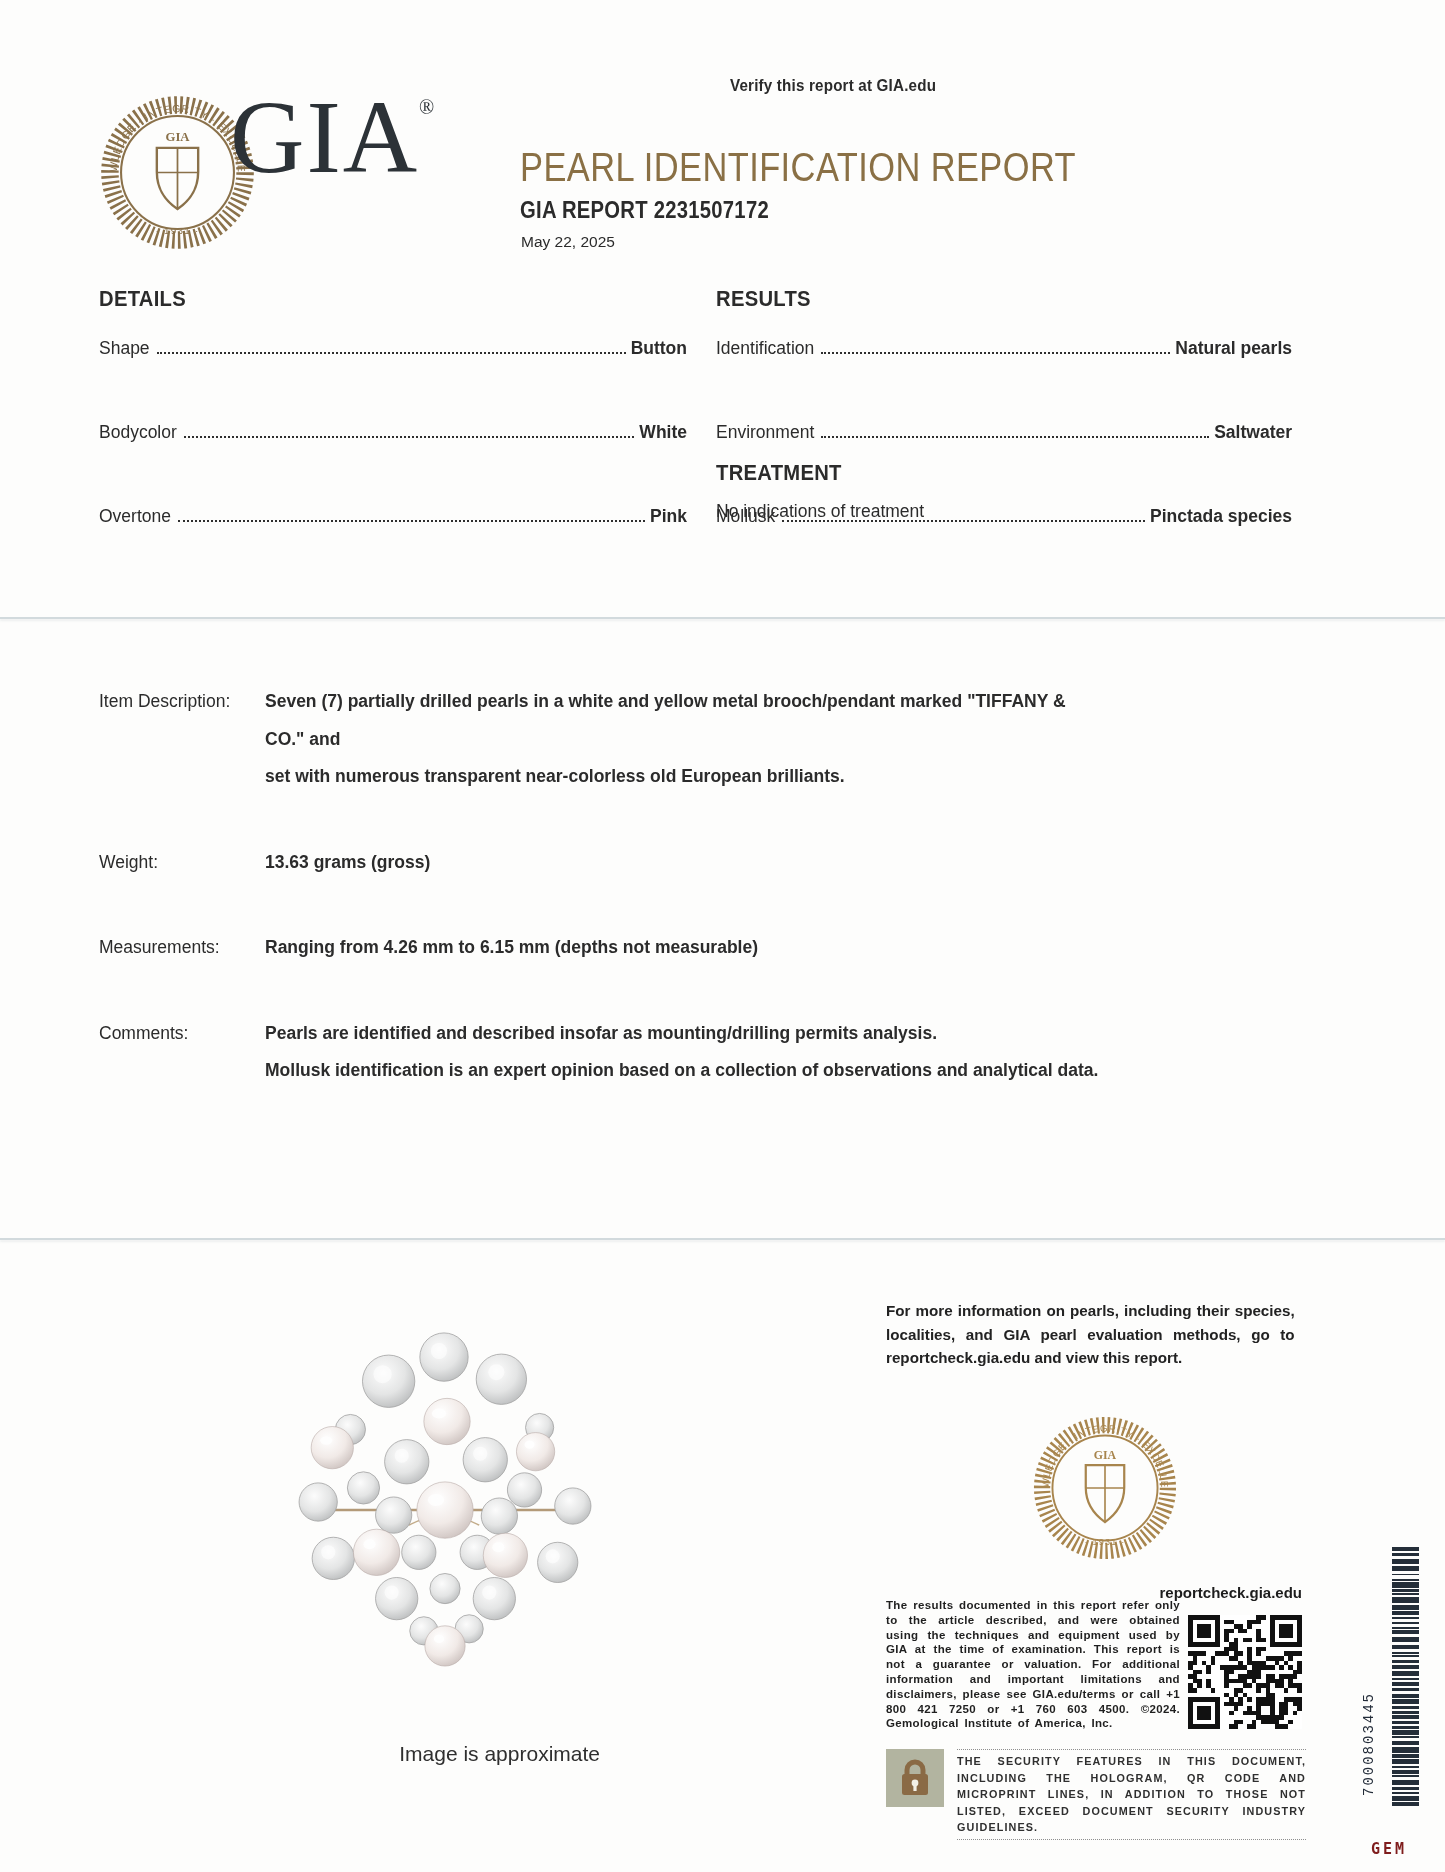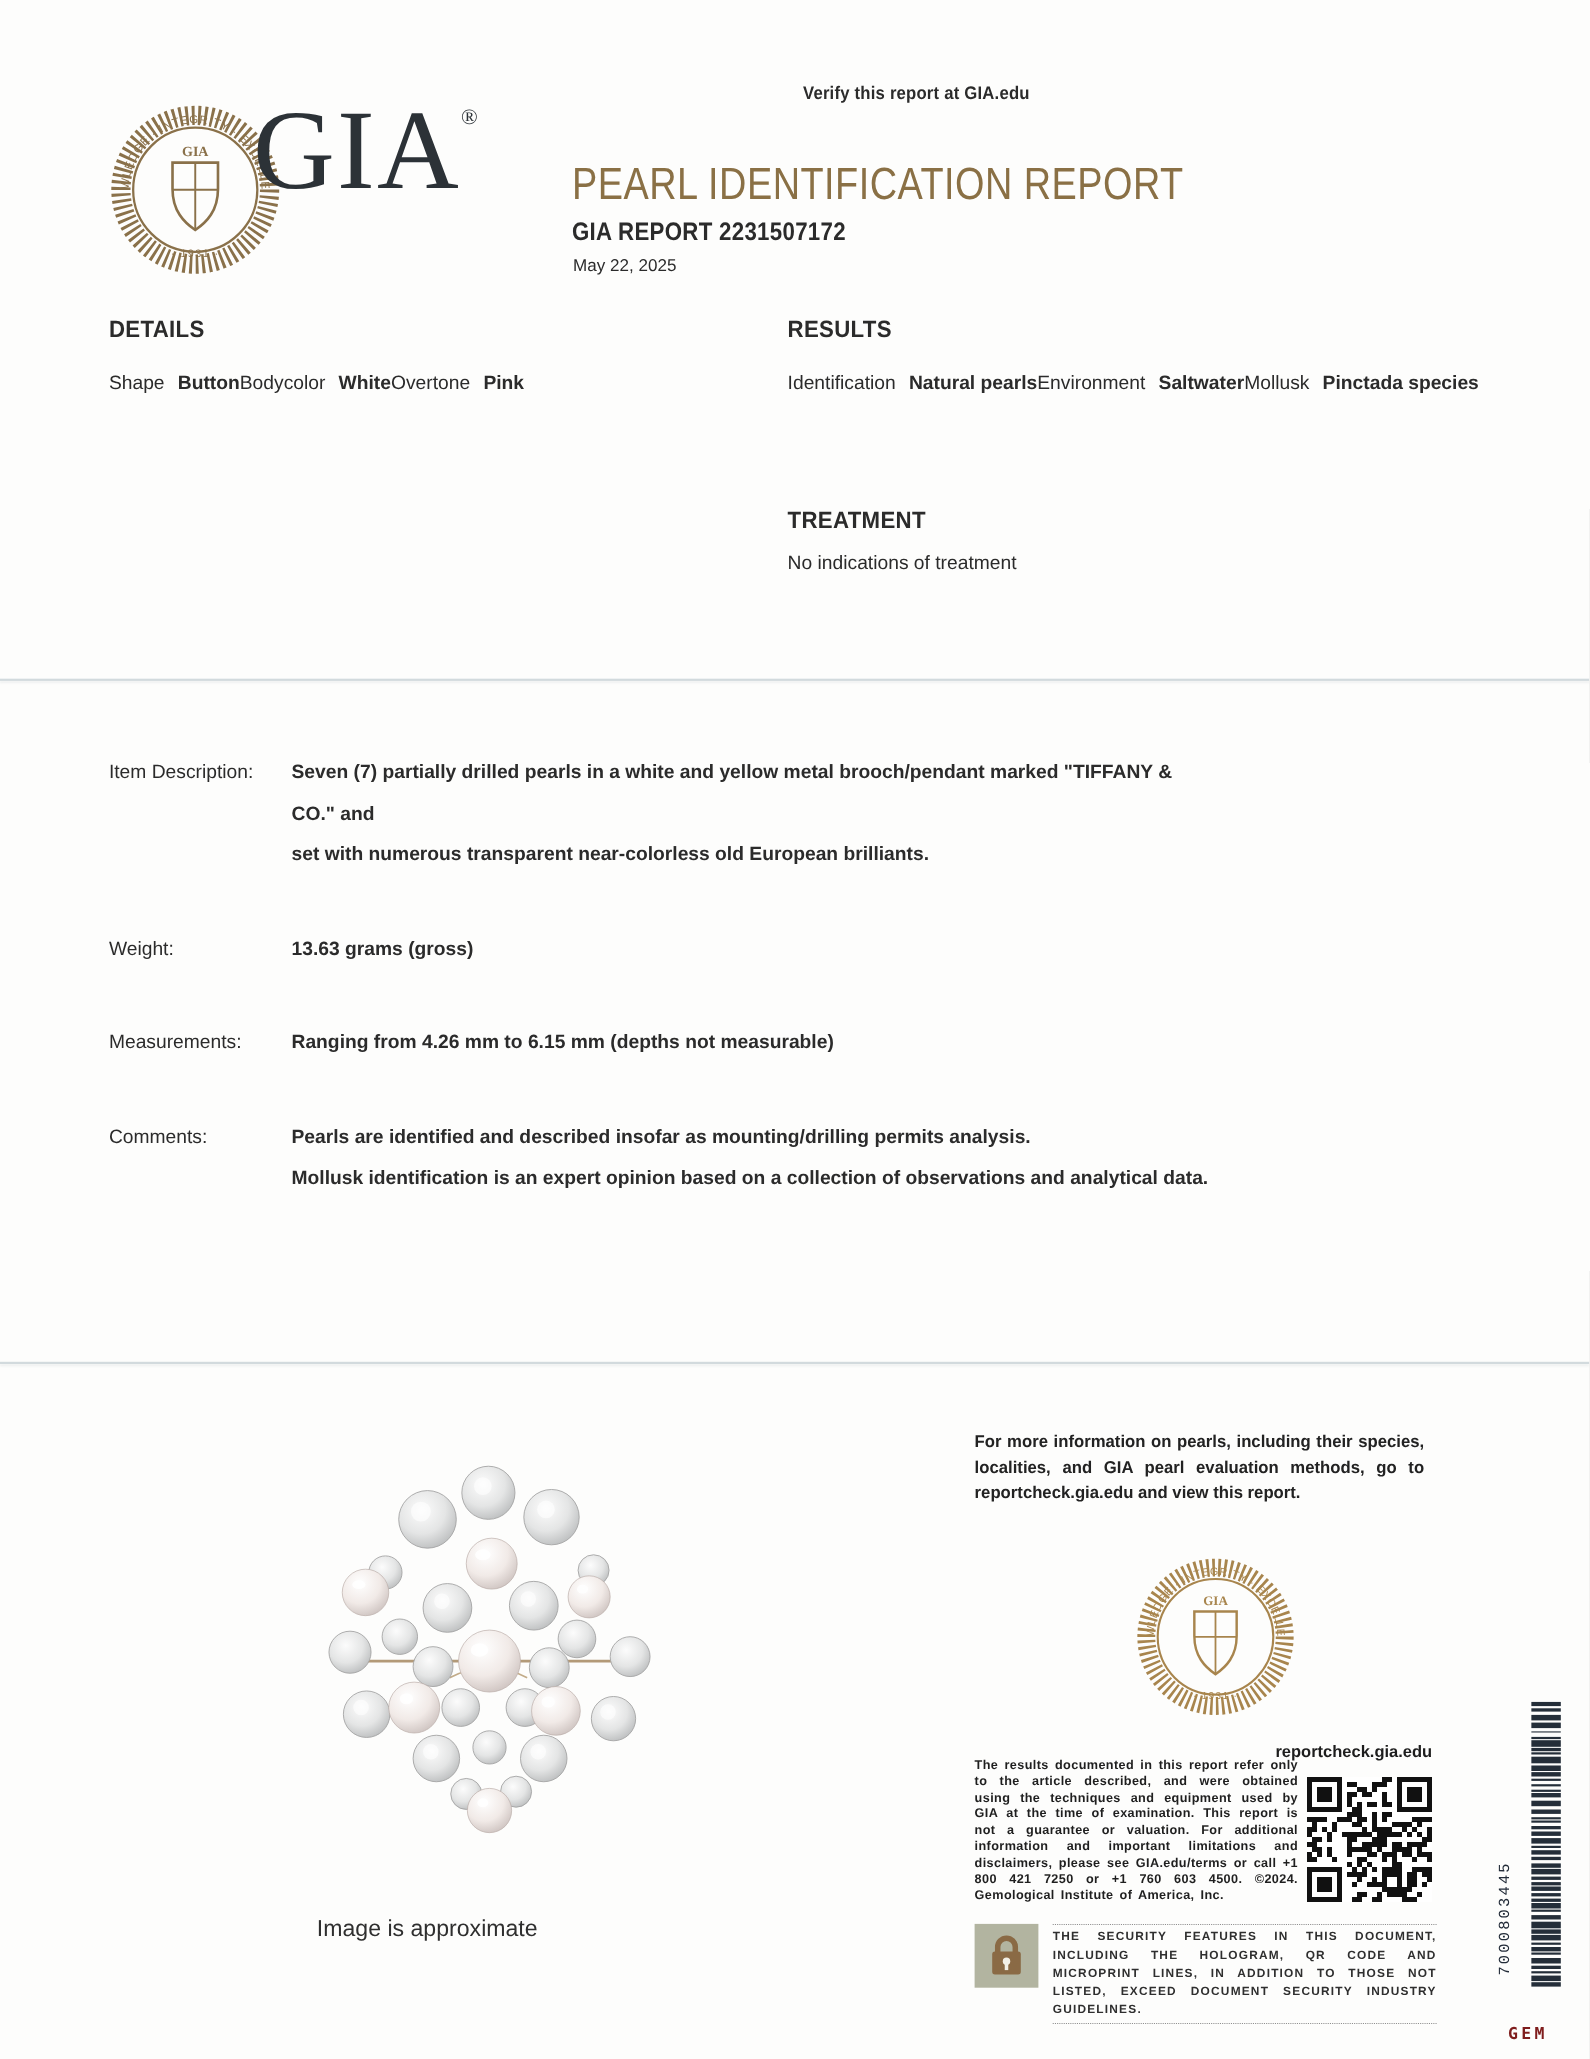--- a/index.html
+++ b/index.html
@@ -18,42 +18,42 @@
       letter-spacing:2.5px;transform:scaleX(.95);transform-origin:left;white-space:nowrap;}
   .title{left:520px;top:144px;font-size:41px;font-weight:400;letter-spacing:.5px;
       transform:scaleX(.84);transform-origin:left;white-space:nowrap;}
   .repnum{left:520px;top:197px;font-size:23px;font-weight:600;letter-spacing:.3px;
       transform:scaleX(.88);transform-origin:left;white-space:nowrap;}
   .rdate{left:521px;top:233px;font-size:15.5px;font-weight:500;}
 
   
   .sec-title{font-size:21.5px;font-weight:700;letter-spacing:.3px;transform:scaleX(.94);
       transform-origin:left;}
-  .leader-rows{display:flex;}
+  .leader-rows{display:flex;flex-direction:column;gap:47px;}
   .leader-row{display:flex;align-items:flex-end;height:37px;font-size:17.5px;}
   .leader-row .lbl{white-space:nowrap;padding-bottom:2px;}
   .leader-row .dots{flex:1;border-bottom:2.6px dotted #2e2e2e;margin:0 5px 7px 7px;}
   .leader-row .val{white-space:nowrap;font-weight:700;padding-bottom:2px;}
   .treat-text{font-size:17.5px;}
 
   
   .desc-block{display:flex;flex-direction:column;gap:48px;}
   .desc-row{display:flex;font-size:17.5px;line-height:37.5px;}
   .desc-row .dlabel{width:166px;flex:0 0 166px;}
   .desc-row .dlines{flex:1;max-width:836px;font-weight:bold;}
   .desc-row.bold .dlines{font-weight:700;}
 
   
   .edge{left:0;width:1445px;height:2px;background:#d2dadd;box-shadow:0 2px 2px rgba(120,140,150,.12);}
 
   
   .info-text{left:886px;top:1299px;width:417px;font-size:15.5px;line-height:23.5px;
       font-weight:600;text-align:justify;transform:scaleX(.98);transform-origin:left;color:#222;}
   .brooch-box{left:288px;top:1316px;width:312px;height:368px;}
-  .caption{left:288px;top:1742px;width:312px;text-align:left;font-size:21px;color:#2f2f2f;}
+  .caption{left:288px;top:1742px;width:312px;text-align:right;font-size:21px;color:#2f2f2f;}
   .seal-box-header{left:98px;top:93px;width:159px;height:159px;}
   .seal-box-footer{left:1031px;top:1414px;width:148px;height:148px;}
   .rc-url{left:1090px;top:1584px;width:212px;text-align:right;font-size:15px;font-weight:700;color:#1d1d1d;}
   .disclaimer{left:886px;top:1598px;width:294px;font-size:11.5px;line-height:14.8px;font-weight:600;
       letter-spacing:.35px;word-spacing:2px;text-align:justify;color:#1f1f1f;}
   .qr-box{left:1188px;top:1615px;width:114px;height:114px;}
   .qr-box svg{width:100%;height:100%;}
   .security{left:886px;top:1749px;width:420px;display:flex;gap:13px;}
   .lock-box{flex:0 0 58px;width:58px;height:58px;background:#b2b4a0;display:flex;
       align-items:center;justify-content:center;}

